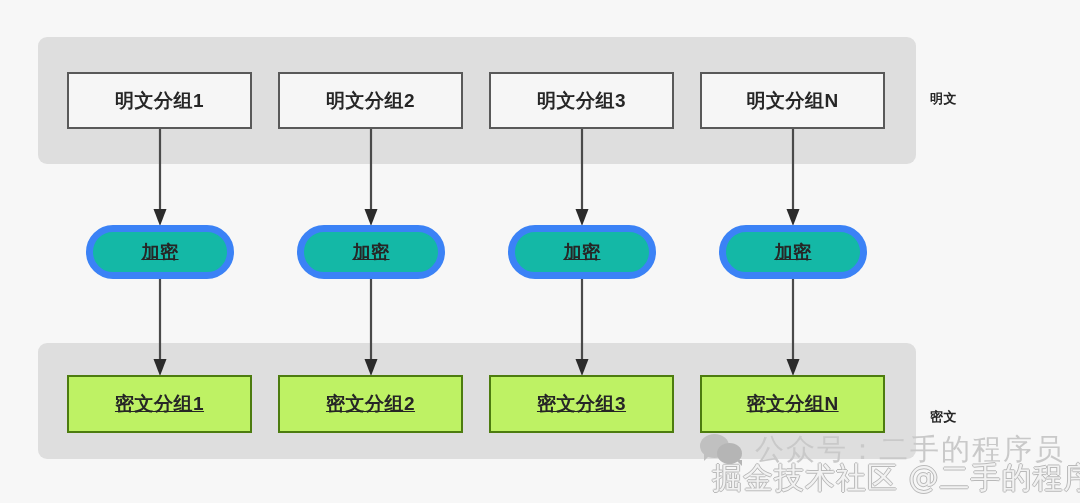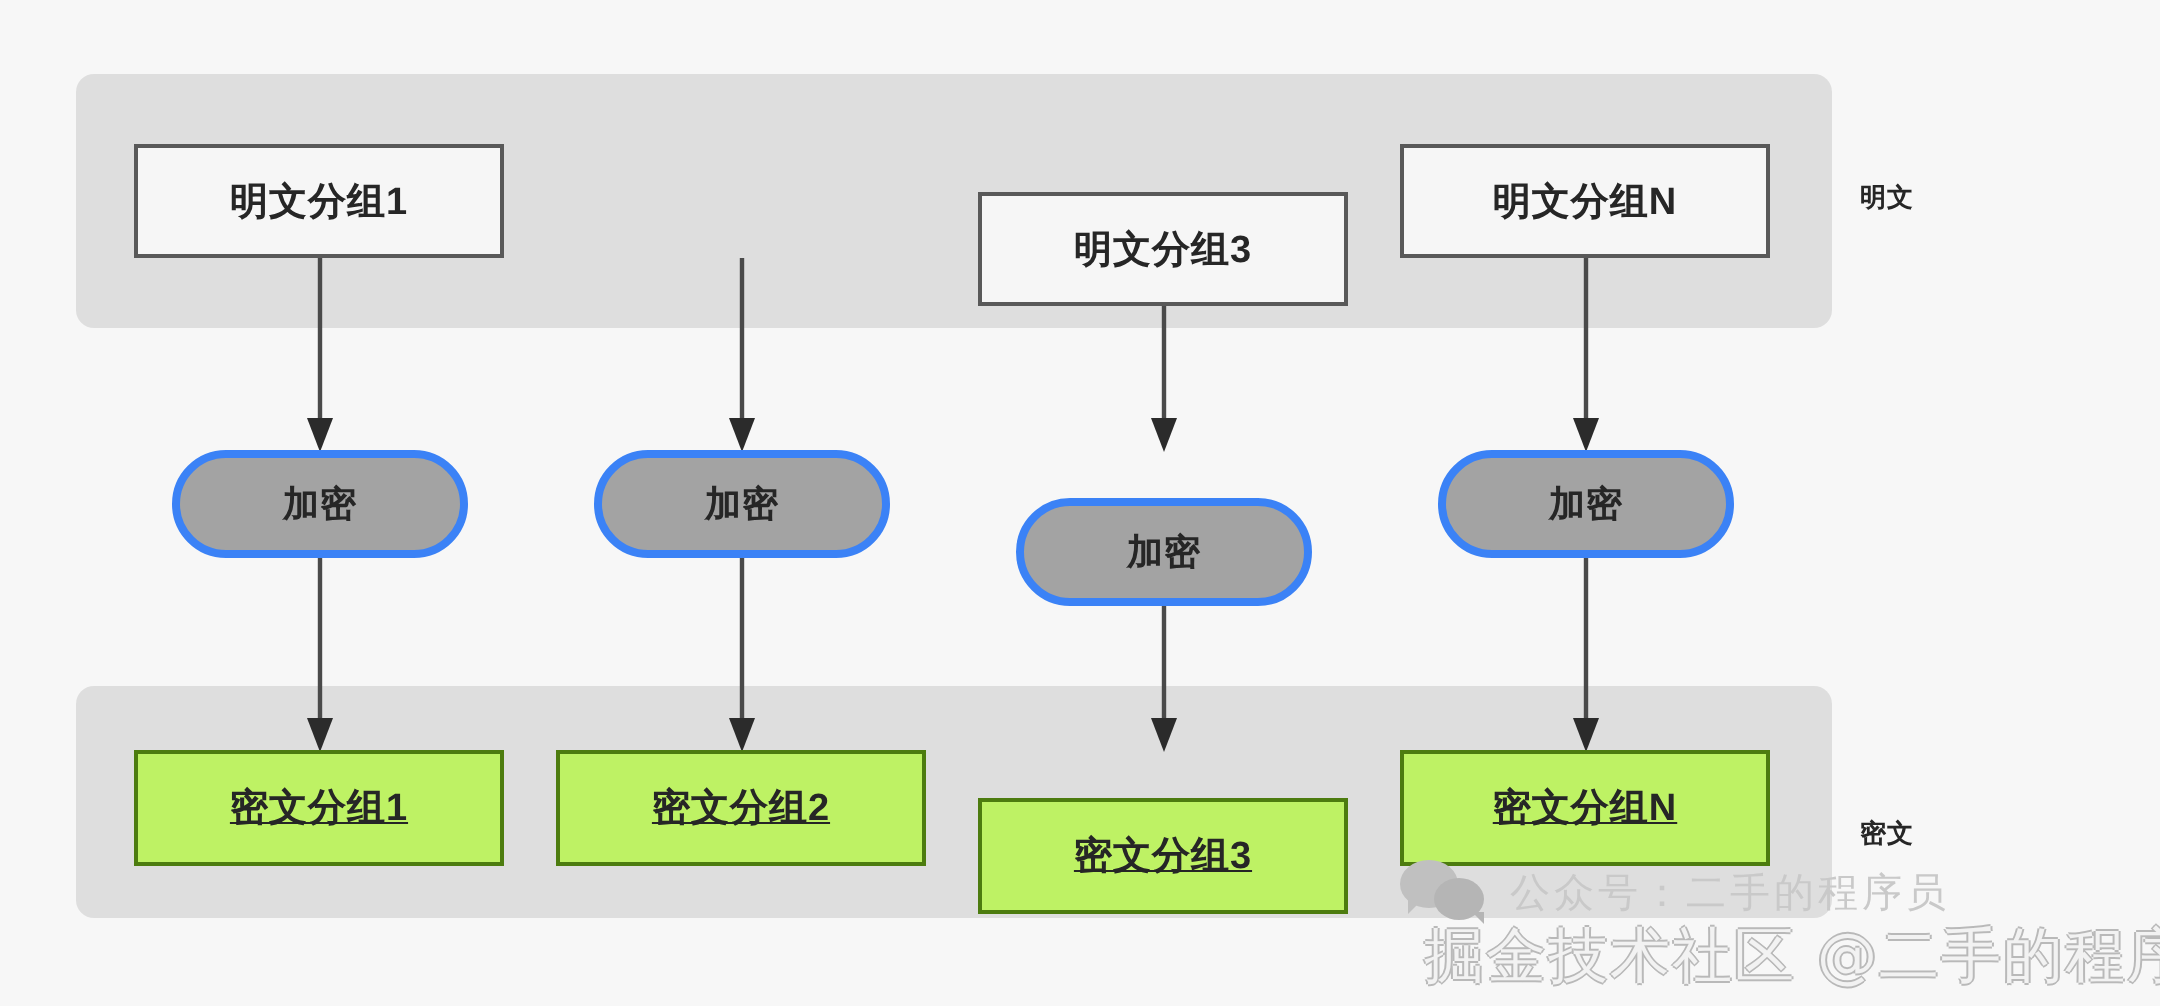--- a/index.html
+++ b/index.html
@@ -70,31 +70,32 @@
     height: 58px;
     background: #bef264;
     border: 2px solid #4d7c0f;
     top: 375px;
     text-decoration: underline;
   }
 
   .crypt-node {
     width: 148px;
     height: 54px;
-    background: #a3a3a3;
-    border: 4px solid #3b82f6;
+    background: #14b8a6;
+    border: 7px solid #3b82f6;
     border-radius: 27px;
     top: 225px;
     font-size: 18px;
+    text-decoration: underline;
   }
 
   
   .col-0 { left: 67px; }
   .col-1 { left: 278px; }
-  .col-2 { left: 489px; margin-top: 24px; }
+  .col-2 { left: 489px; }
   .col-3 { left: 700px; }
 
   .crypt-node.col-0 { left: 86px; }
   .crypt-node.col-1 { left: 297px; }
   .crypt-node.col-2 { left: 508px; }
   .crypt-node.col-3 { left: 719px; }
 
   
   .arrow {
     position: absolute;
@@ -128,21 +129,21 @@
     position: absolute;
     left: 700px;
     top: 430px;
     display: flex;
     align-items: center;
     gap: 9px;
     z-index: 4;
     pointer-events: none;
   }
   #watermark-wechat .wm-text {
-    font-size: 20px;
+    font-size: 29px;
     color: #c9c9c9;
     letter-spacing: 2px;
     white-space: nowrap;
     font-family: "DejaVu Sans", sans-serif;
   }
   #wechat-icon {
     width: 46px;
     height: 32px;
     position: relative;
     flex: none;
@@ -237,20 +238,21 @@
   <svg class="arrow" style="left:570px; top:279px;" width="24" height="100" viewBox="0 0 24 100">
     <line class="arrow-line" x1="12" y1="0" x2="12" y2="88"></line>
     <polygon class="arrow-head" points="12,97 5.5,80 18.5,80"></polygon>
   </svg>
   <svg class="arrow" style="left:781px; top:279px;" width="24" height="100" viewBox="0 0 24 100">
     <line class="arrow-line" x1="12" y1="0" x2="12" y2="88"></line>
     <polygon class="arrow-head" points="12,97 5.5,80 18.5,80"></polygon>
   </svg>
 
   <div class="node plain-node col-0">明文分组1</div>
+  <div class="node plain-node col-1">明文分组2</div>
   <div class="node plain-node col-2">明文分组3</div>
   <div class="node plain-node col-3">明文分组N</div>
 
   <div class="node crypt-node col-0">加密</div>
   <div class="node crypt-node col-1">加密</div>
   <div class="node crypt-node col-2">加密</div>
   <div class="node crypt-node col-3">加密</div>
 
   <div class="node cipher-node col-0">密文分组1</div>
   <div class="node cipher-node col-1">密文分组2</div>

